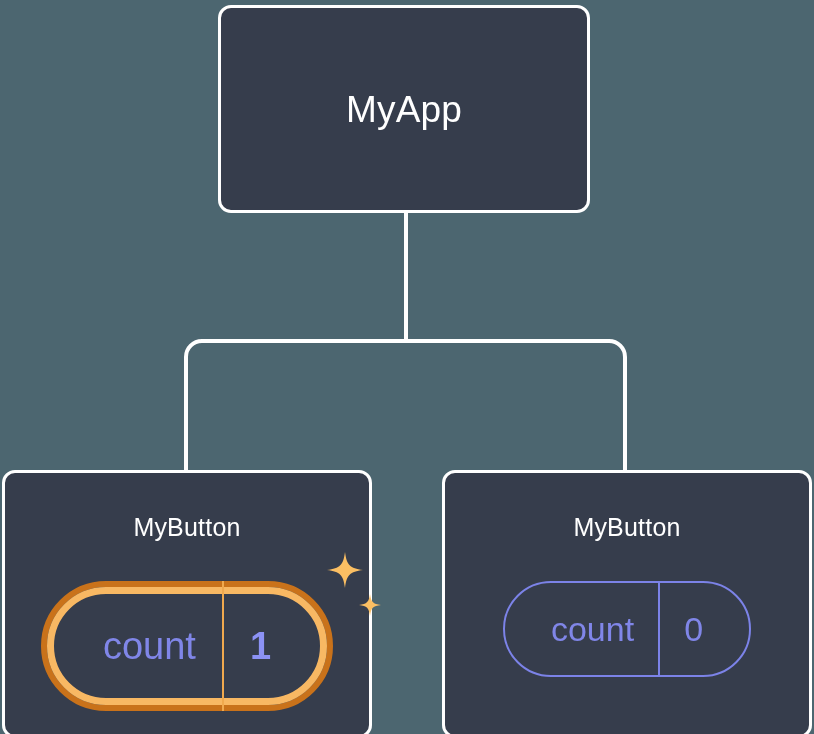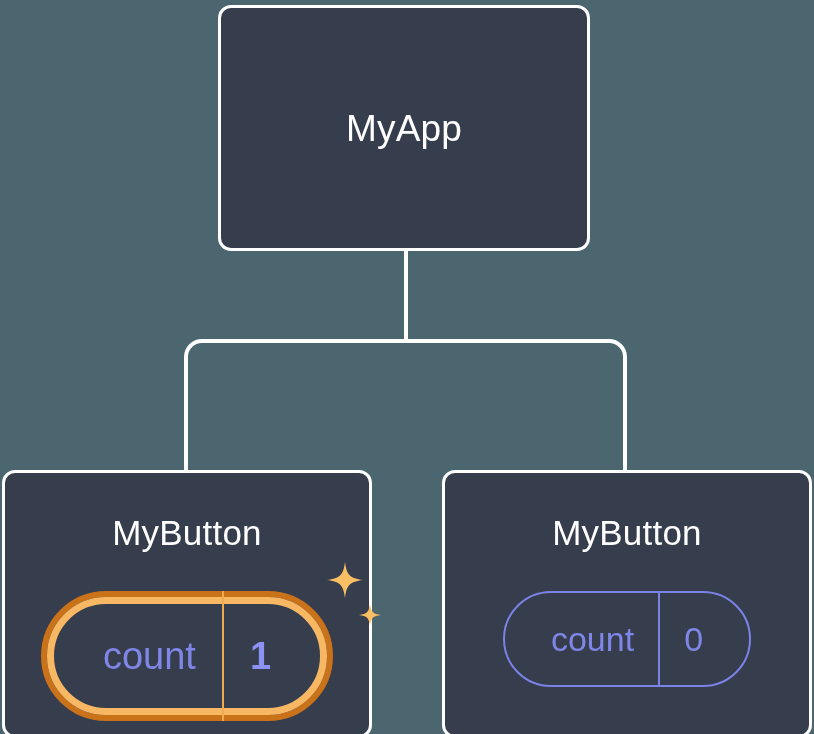--- a/index.html
+++ b/index.html
@@ -32,21 +32,21 @@
     border: 3px solid #ffffff;
     border-radius: 13px;
     display: flex;
     flex-direction: column;
     align-items: center;
   }
   .node-root {
     left: 218px;
     top: 5px;
     width: 372px;
-    height: 246px;
+    height: 208px;
     justify-content: center;
   }
   .node-child-left {
     left: 2px;
     top: 470px;
     width: 370px;
     height: 268px;
     justify-content: flex-start;
     padding-top: 42px;
   }
@@ -54,21 +54,21 @@
     left: 442px;
     top: 470px;
     width: 370px;
     height: 268px;
     justify-content: flex-start;
     padding-top: 42px;
   }
 
   .node-title {
     color: #ffffff;
-    font-size: 35px;
+    font-size: 25px;
     font-weight: 400;
     letter-spacing: 0.2px;
     line-height: 1;
     white-space: nowrap;
   }
   .node-root .node-title {
     font-size: 37px;
   }
 
   

